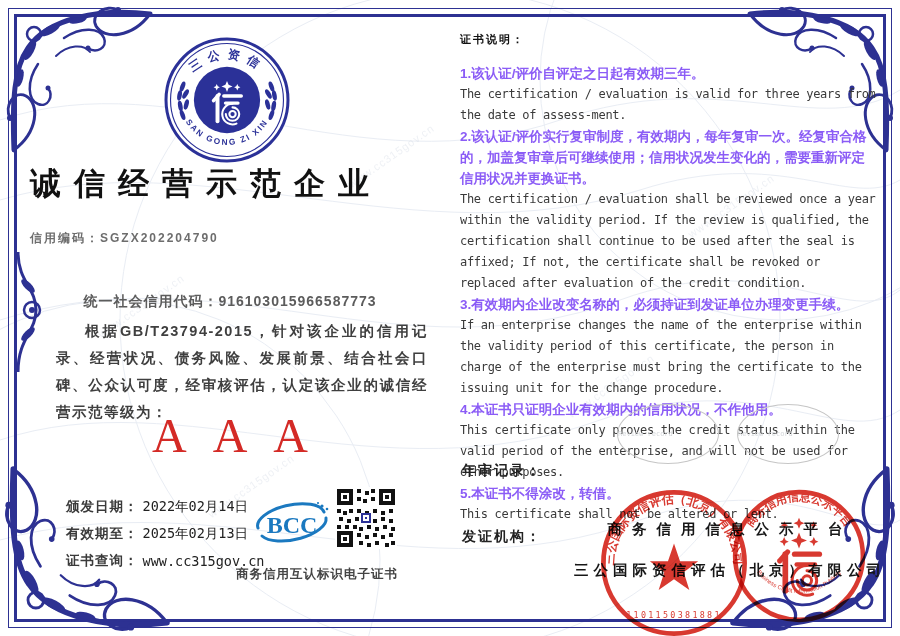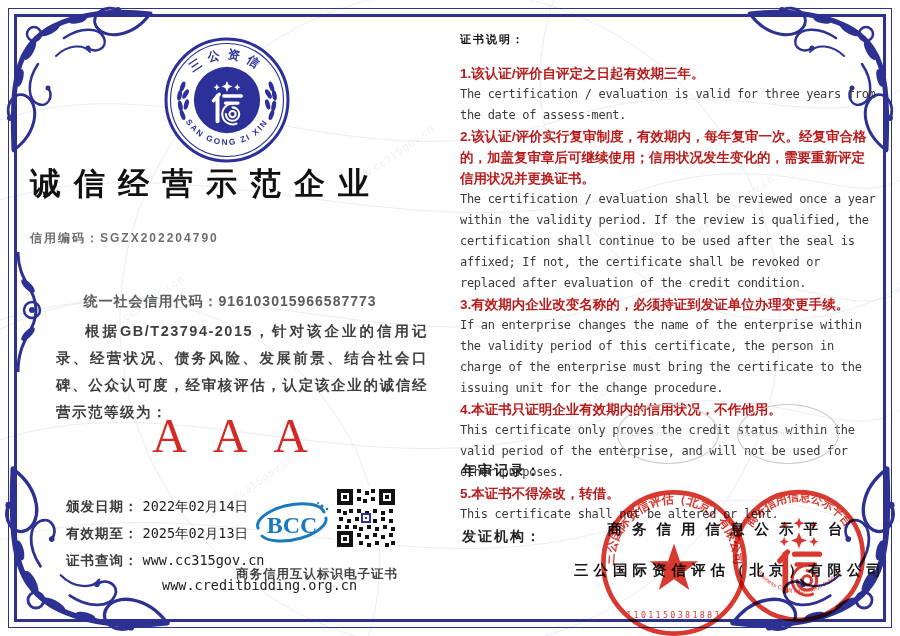--- a/index.html
+++ b/index.html
@@ -25,32 +25,32 @@
     font-size:12px;font-weight:bold;color:#6d6d6d;letter-spacing:2px;}
   .uscc{position:absolute;left:30px;top:293px;width:400px;text-align:center;
     font-size:14px;font-weight:bold;color:#5c5c5c;letter-spacing:1px;}
   .body-par{position:absolute;left:56px;top:318px;width:372px;
     font-size:14.5px;line-height:27px;color:#3f3f3f;letter-spacing:1.5px;
     text-align:justify;text-indent:2em;font-weight:bold;}
   .grade{position:absolute;left:30px;top:408px;width:400px;text-align:center;
     font-family:"Liberation Serif","DejaVu Serif",serif;font-weight:normal;
     font-size:48px;color:#d42a26;letter-spacing:26px;text-indent:26px;}
   .meta{position:absolute;left:66px;top:498px;font-size:13.5px;color:#222;}
-  .meta-row{display:flex;margin-bottom:9px;align-items:flex-start;}
+  .meta-row{display:flex;margin-bottom:9px;align-items:center;}
   .meta-label{font-weight:bold;color:#3a3a3a;letter-spacing:1px;white-space:nowrap;}
   .meta-value{font-family:"DejaVu Sans Mono",monospace;margin-left:4px;white-space:nowrap;}
   .meta-url2{margin-left:96px;margin-top:-2px;font-family:"DejaVu Sans Mono",monospace;font-size:13.5px;}
   .bcc{position:absolute;left:252px;top:498px;width:80px;height:52px;}
   .qr{position:absolute;left:335px;top:487px;width:62px;height:62px;}
   .badge-labels{position:absolute;left:236px;top:566px;width:200px;display:flex;
     font-size:12.5px;font-weight:bold;color:#444;letter-spacing:1px;}
   
   .notes{position:absolute;left:460px;top:32px;width:417px;}
   .notes-heading{font-size:11px;font-weight:bold;color:#111;letter-spacing:2px;margin-bottom:16px;}
-  .note-zh{font-size:13.5px;font-weight:bold;color:#b91c1c;line-height:21px;margin-top:0;}
+  .note-zh{font-size:13.5px;font-weight:bold;color:#8b5cf6;line-height:21px;margin-top:0;}
   .note-en{font-size:12px;color:#3a3a3a;line-height:21px;
     font-family:"DejaVu Sans Mono",monospace;letter-spacing:-0.3px;}
   .review-label{position:absolute;left:462px;top:426px;font-size:14px;font-weight:bold;color:#222;letter-spacing:2px;margin-top:36px;}
   .stamp-ellipse{position:absolute;width:102px;height:60px;border:1px solid #c6c6c6;border-radius:50%;
     display:flex;align-items:center;justify-content:flex-start;}
   .stamp-ellipse span{font-size:7px;color:#d4d7da;font-family:"DejaVu Sans Mono",monospace;}
   .issuer-label{position:absolute;left:462px;top:528px;font-size:14px;font-weight:bold;color:#222;letter-spacing:2px;}
   .issuer-line1{position:absolute;left:560px;top:520px;width:340px;text-align:center;
     font-size:14.5px;font-weight:bold;color:#161616;letter-spacing:10px;white-space:nowrap;}
   .issuer-line2{position:absolute;left:555px;top:561px;width:350px;text-align:center;
@@ -199,21 +199,20 @@
       <span class="meta-value">2022年02月14日</span>
     </div>
     <div class="meta-row">
       <span class="meta-label">有效期至：</span>
       <span class="meta-value">2025年02月13日</span>
     </div>
     <div class="meta-row">
       <span class="meta-label">证书查询：</span>
       <span class="meta-value">www.cc315gov.cn</span>
     </div>
-    <div class="meta-url2">www.creditbidding.org.cn</div>
   </div>
 
   <div class="bcc">
     <svg width="80" height="52" viewBox="0 0 80 52">
       <path d="M6,30 A34,15 -12 0 1 72,14" fill="none" stroke="#1b79c0" stroke-width="3" stroke-linecap="round"></path>
       <path d="M74,20 A34,15 -12 0 1 10,38" fill="none" stroke="#1b79c0" stroke-width="3" stroke-linecap="round"></path>
       <text x="40" y="35" text-anchor="middle" font-size="24" font-weight="bold" fill="#1b79c0" font-family="Liberation Serif, serif">BCC</text>
       <circle cx="70" cy="8" r="1.6" fill="#1b79c0"></circle>
         <circle cx="75" cy="11" r="1.3" fill="#1b79c0"></circle>
         <circle cx="66" cy="5" r="1.1" fill="#1b79c0"></circle>

